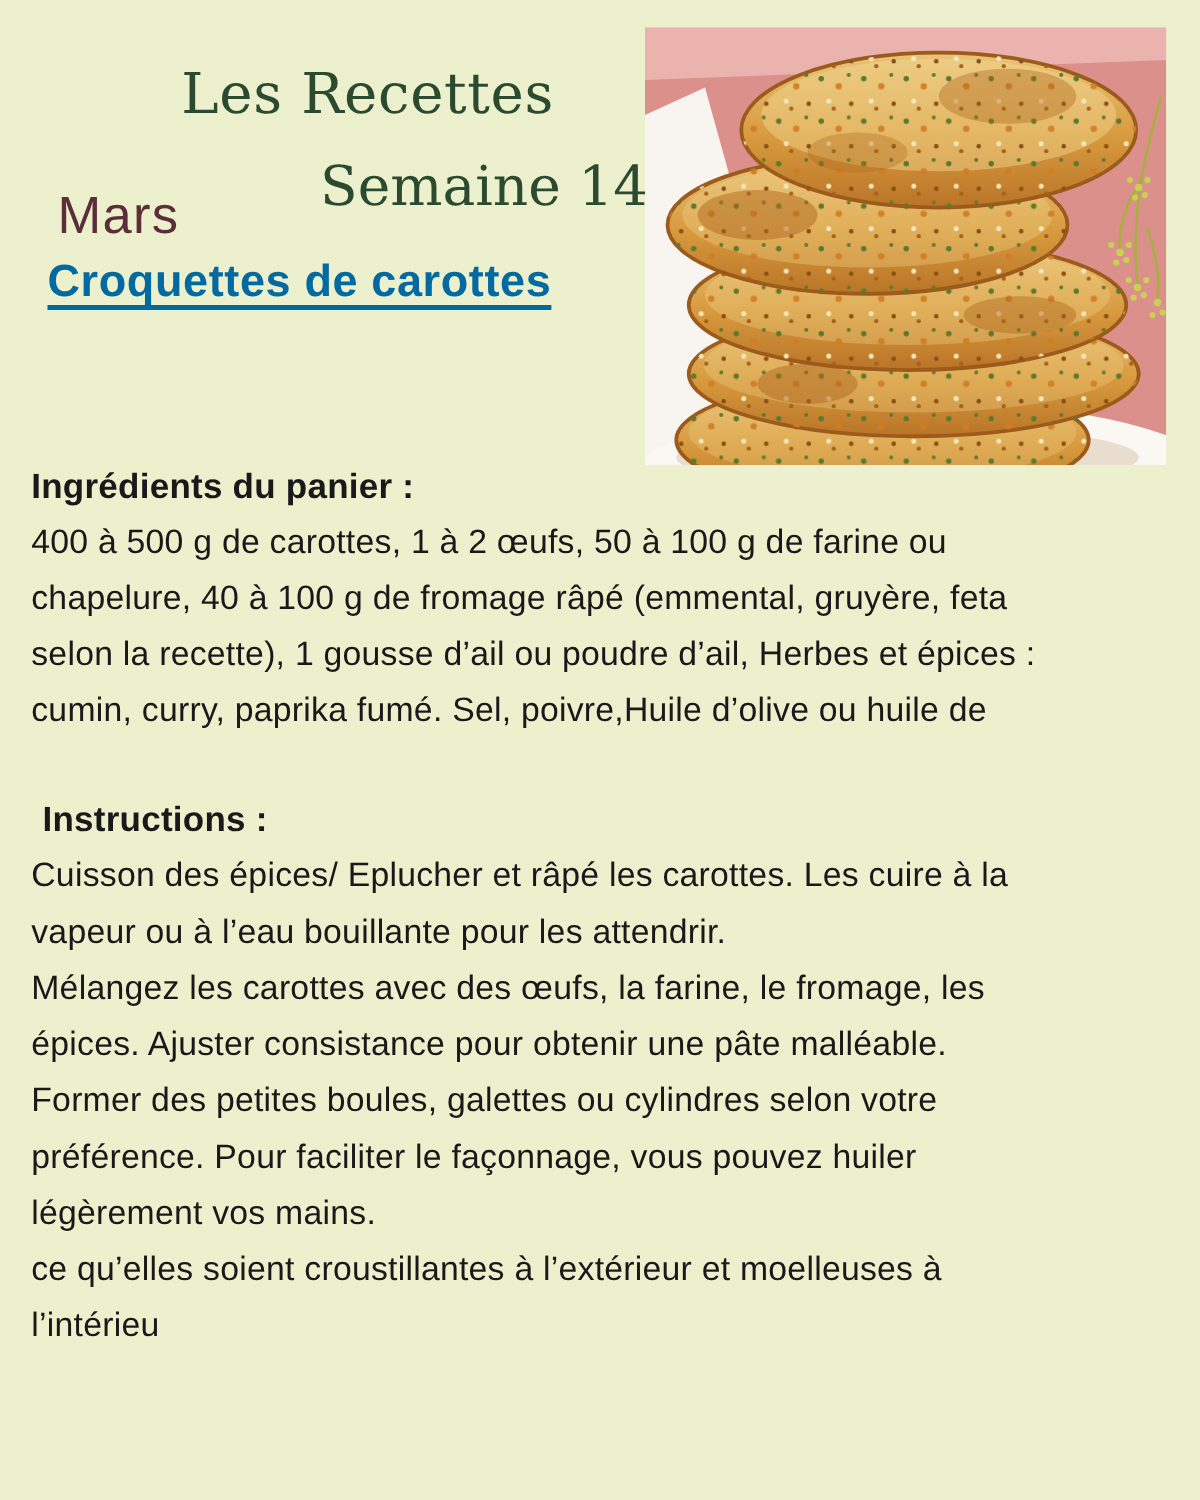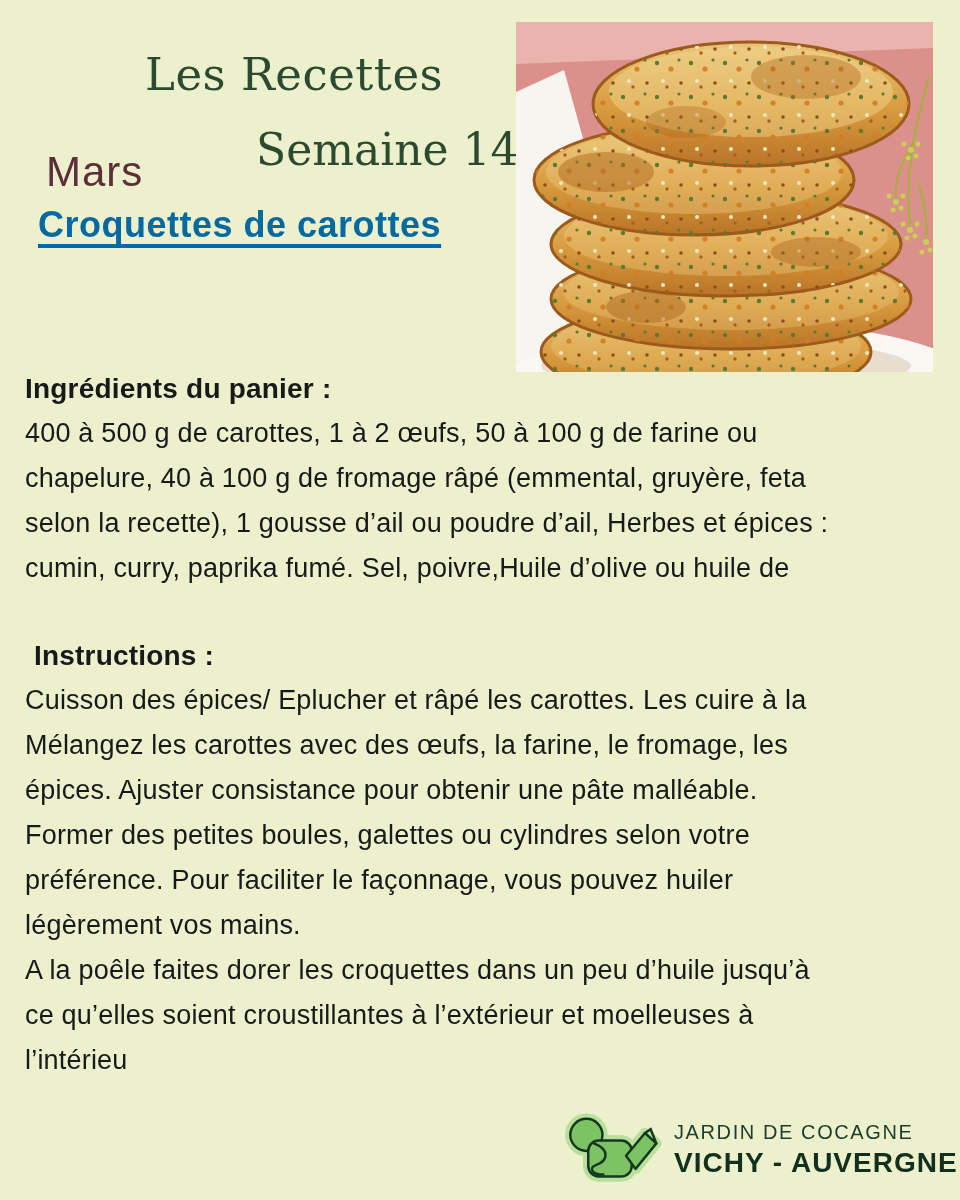--- a/index.html
+++ b/index.html
@@ -169,49 +169,24 @@
 
   <div class="content">
     <div class="bold-line">Ingrédients du panier :</div>
     <div class="line">400 à 500 g de carottes, 1 à 2 œufs, 50 à 100 g de farine ou</div>
     <div class="line">chapelure, 40 à 100 g de fromage râpé (emmental, gruyère, feta</div>
     <div class="line">selon la recette), 1 gousse d’ail ou poudre d’ail, Herbes et épices :</div>
     <div class="line">cumin, curry, paprika fumé. Sel, poivre,Huile d’olive ou huile de</div>
     <div class="spacer"></div>
     <div class="bold-line indent">Instructions :</div>
     <div class="line">Cuisson des épices/ Eplucher et râpé les carottes. Les cuire à la</div>
+    <div class="line">vapeur ou à l’eau bouillante pour les attendrir.</div>
     <div class="line">Mélangez les carottes avec des œufs, la farine, le fromage, les</div>
     <div class="line">épices. Ajuster consistance pour obtenir une pâte malléable.</div>
     <div class="line">Former des petites boules, galettes ou cylindres selon votre</div>
     <div class="line">préférence. Pour faciliter le façonnage, vous pouvez huiler</div>
     <div class="line">légèrement vos mains.</div>
-    <div class="line">A la poêle faites dorer les croquettes dans un peu d’huile jusqu’à</div>
     <div class="line">ce qu’elles soient croustillantes à l’extérieur et moelleuses à</div>
     <div class="line">l’intérieu</div>
   </div>
 
-  <div class="footer">
-    <svg class="can" viewBox="0 0 110 80">
-
-      <g fill="#b7e09b" stroke="#b7e09b" stroke-width="11" stroke-linejoin="round" stroke-linecap="round">
-        <circle cx="30" cy="24" r="17"></circle>
-        <rect x="32" y="30" width="46" height="38" rx="11"></rect>
-        <polygon points="72,46 92,22 104,33 82,60"></polygon>
-      </g>
-
-      <g fill="#7cc364" stroke="#16371f" stroke-width="2.6" stroke-linejoin="round" stroke-linecap="round">
-        <circle cx="30" cy="24" r="17"></circle>
-        <rect x="32" y="30" width="46" height="38" rx="11"></rect>
-        <polygon points="72,46 92,22 104,33 82,60"></polygon>
-      </g>
-
-      <g fill="none" stroke="#16371f" stroke-width="2.6" stroke-linecap="round">
-        <path d="M38,33 C56,40 52,52 40,56 C32,59 36,66 48,66"></path>
-        <path d="M92,22 L98,18 L104,33"></path>
-      </g>
-    </svg>
-    <div class="footer-text">
-      <div class="org1">JARDIN DE COCAGNE</div>
-      <div class="org2">VICHY - AUVERGNE</div>
-    </div>
-  </div>
 
 </div>
 
 </body></html>

